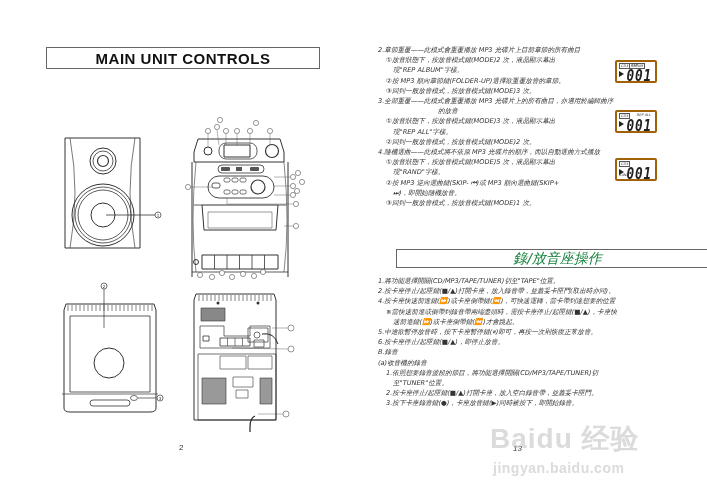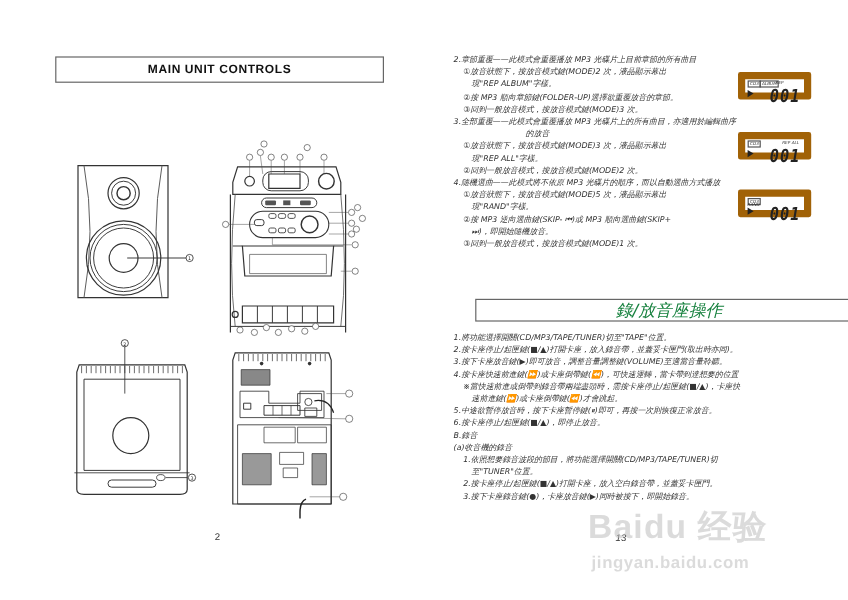--- a/index.html
+++ b/index.html
@@ -8,38 +8,38 @@
 
   .page { position: absolute; top: 0; height: 500px; }
   .page-left { left: 0; width: 370px; }
   .page-right { left: 370px; width: 337px; font-style: italic; }
 
   .title-box {
     position: absolute; border: 1px solid #666; background: #fff;
     display: flex; align-items: center; justify-content: center;
   }
   .title-left { left: 46px; top: 47px; width: 274px; height: 22px;
-    font-family: "Liberation Sans", sans-serif; font-weight: bold; font-size: 10px; letter-spacing: 0.5px; color: #111; }
+    font-family: "Liberation Sans", sans-serif; font-weight: bold; font-size: 15px; letter-spacing: 0.5px; color: #111; }
   .title-right { left: 7px; top: 249px; width: 323px; height: 19px;
     font-family: "DejaVu Sans", sans-serif; font-size: 14px; color: #15803d; margin-left: 19px; }
 
   .page-num { position: absolute; font-family: "Liberation Sans", sans-serif; font-size: 8px; color: #333; }
   .pn-left { left: 179px; top: 443px; }
   .pn-right { left: 143px; top: 444px; }
 
   svg.diagram { position: absolute; overflow: visible; }
   svg.diagram * { vector-effect: non-scaling-stroke; }
 
   .text-block { position: absolute; left: 8px; font-size: 6.6px; line-height: 10.2px; color: #333; white-space: nowrap; }
   .text-block .line { display: block; }
   .indent1 { padding-left: 8px; }
   .indent2 { padding-left: 15px; }
 
   .lcd {
-    position: absolute; width: 61px; height: 23px; border: 6px solid #a16207; border-radius: 2px; background: #fff;
+    position: absolute; width: 42px; height: 23px; border: 2px solid #a16207; border-radius: 2px; background: #fff;
   }
   .lcd .tag { position: absolute; top: 1px; font-size: 3.5px; border: 0.5px solid #555; padding: 0 1px; line-height: 4px; color: #333; }
   .lcd .tag-cd { left: 2px; }
   .lcd .tag-mode { left: 12px; }
   .lcd .tag-right { right: 3px; border: none; }
   .lcd .arrow { position: absolute; left: 2px; top: 9px; width: 0; height: 0;
     border-top: 3px solid transparent; border-bottom: 3px solid transparent; border-left: 5px solid #222; }
   .lcd .digits { position: absolute; right: 3px; top: 5px; font-family: "DejaVu Sans Mono", monospace; font-size: 15px; letter-spacing: 1px; color: #222; font-weight: bold; transform: scaleX(0.85); transform-origin: right; }
   .lcd .rand { position: absolute; left: 2px; bottom: 2px; font-size: 3.5px; color: #333; }
 
@@ -288,21 +288,20 @@
     <span class="arrow"></span>
     <span class="rand">RAND</span>
     <span class="digits">001</span>
   </div>
 
   <div class="title-box title-right">錄/放音座操作</div>
 
   <div class="text-block" style="top:276px;">
     <span class="line">1.將功能選擇開關(CD/MP3/TAPE/TUNER)切至"TAPE"位置。</span>
     <span class="line">2.按卡座停止/起匣鍵(■/▲)打開卡座，放入錄音帶，並蓋妥卡匣門(取出時亦同)。</span>
-    <span class="line">3.按下卡座放音鍵(▶)即可放音，調整音量調整鍵(VOLUME)至適當音量聆聽。</span>
     <span class="line">4.按卡座快速前進鍵(⏩)或卡座倒帶鍵(⏪)，可快速運轉，當卡帶到達想要的位置</span>
     <span class="line indent1">※當快速前進或倒帶到錄音帶兩端盡頭時，需按卡座停止/起匣鍵(■/▲)，卡座快</span>
     <span class="line indent2">速前進鍵(⏩)或卡座倒帶鍵(⏪)才會跳起。</span>
     <span class="line">5.中途欲暫停放音時，按下卡座暫停鍵(⏸)即可，再按一次則恢復正常放音。</span>
     <span class="line">6.按卡座停止/起匣鍵(■/▲)，即停止放音。</span>
     <span class="line">B.錄音</span>
     <span class="line">(a)收音機的錄音</span>
     <span class="line indent1">1.依照想要錄音波段的節目，將功能選擇開關(CD/MP3/TAPE/TUNER)切</span>
     <span class="line indent2">至"TUNER"位置。</span>
     <span class="line indent1">2.按卡座停止/起匣鍵(■/▲)打開卡座，放入空白錄音帶，並蓋妥卡匣門。</span>

